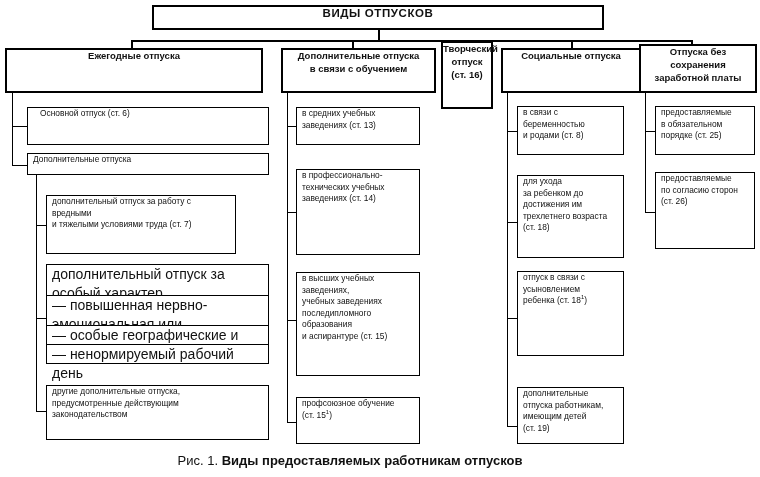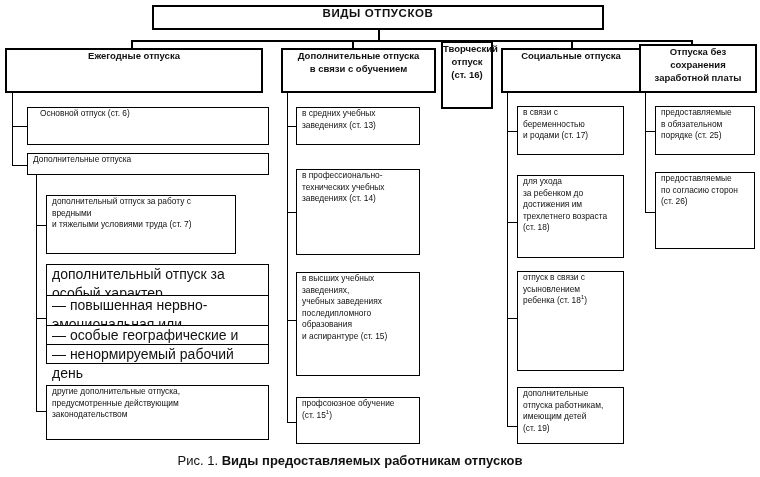--- a/index.html
+++ b/index.html
@@ -228,32 +228,32 @@
 и аспирантуре (ст. 15)</span>
   </div>
 
   <div class="box leaf" style="left:296px;top:397px;width:124px;height:47px;">
     <span class="txt">профсоюзное обучение<br>(ст. 15<sup>1</sup>)</span>
   </div>
 
   <div class="box leaf" style="left:517px;top:106px;width:107px;height:49px;">
     <span class="txt">в связи с
 беременностью
-и родами (ст. 17)</span>
+и родами (ст. 8)</span>
   </div>
 
   <div class="box leaf" style="left:517px;top:175px;width:107px;height:83px;">
     <span class="txt">для ухода
 за ребенком до
 достижения им
 трехлетнего возраста
 (ст. 18)</span>
   </div>
 
-  <div class="box leaf" style="left:517px;top:271px;width:107px;height:100px;">
+  <div class="box leaf" style="left:517px;top:271px;width:107px;height:85px;">
     <span class="txt">отпуск в связи с<br>усыновлением<br>ребенка (ст. 18<sup>1</sup>)</span>
   </div>
 
   <div class="box leaf" style="left:517px;top:387px;width:107px;height:57px;">
     <span class="txt">дополнительные
 отпуска работникам,
 имеющим детей
 (ст. 19)</span>
   </div>
 

